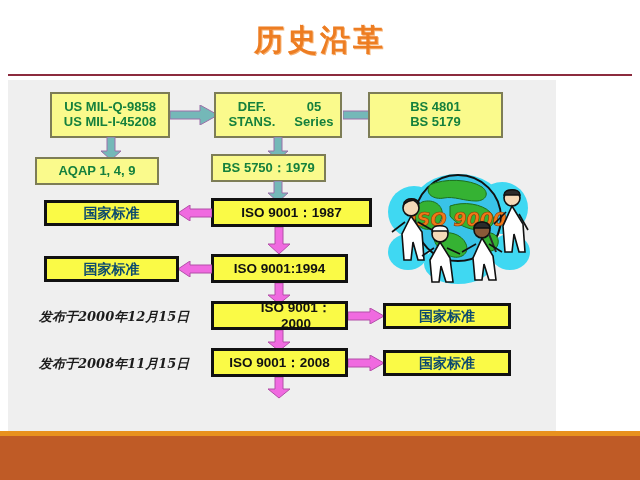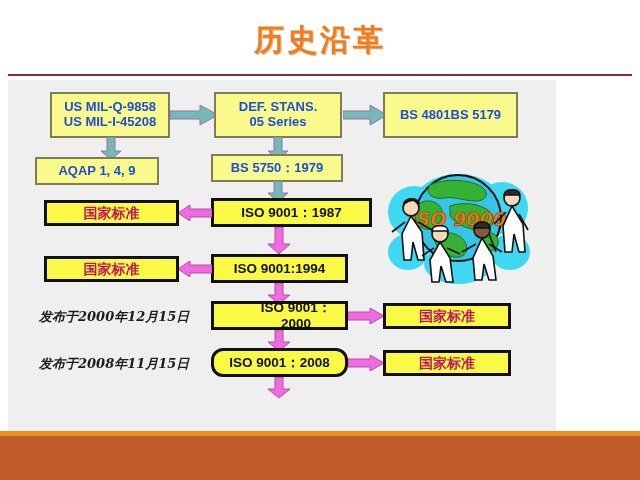--- a/index.html
+++ b/index.html
@@ -33,35 +33,35 @@
 
   
   .box{
     position:absolute;box-sizing:border-box;
     display:flex;align-items:center;justify-content:center;
     text-align:center;line-height:1.15;
     background:#FAFA82;
   }
   .box-olive{
     border:2px solid #7D7D56;
-    color:#1d4ed8;
+    color:#15803d;
     font-weight:bold;
     font-size:13px;
     background:#FAFA8C;
   }
   .box-black{
     border:3px solid #111111;
     color:#111111;
     font-weight:bold;
     font-size:13.5px;
     background:#FAFA46;
   }
   .box-cn{
     border:3px solid #111111;
-    color:#be185d;
+    color:#0c4a6e;
     font-weight:bold;
     font-size:14px;
     background:#FAFA46;
     font-family:"DejaVu Sans","Liberation Sans",sans-serif;
   }
 
   
   .annot{
     position:absolute;
     font-style:italic;font-weight:bold;
@@ -99,53 +99,53 @@
     <span>US MIL-Q-9858</span>
     <span>US MIL-I-45208</span>
   </div>
 
   <div class="arrow" style="left:170px;top:105px;width:50px;height:20px;">
     <svg width="50" height="20" viewBox="0 0 50 20">
       <path d="M0 6 L30 6 L30 0 L48 10 L30 20 L30 14 L0 14 Z" fill="#74B8B8" stroke="#9B6FA8" stroke-width="1"></path>
     </svg>
   </div>
 
-  <div class="box box-olive" style="left:214px;top:92px;width:128px;height:46px;flex-direction:column;">
+  <div class="box box-olive" style="left:214px;top:92px;width:128px;height:46px;">
     <span>DEF. STANS.</span>
     <span>05 Series</span>
   </div>
 
   <div class="arrow" style="left:343px;top:105px;width:46px;height:20px;">
     <svg width="46" height="20" viewBox="0 0 46 20">
       <path d="M0 6 L27 6 L27 0 L44 10 L27 20 L27 14 L0 14 Z" fill="#74B8B8" stroke="#9B6FA8" stroke-width="1"></path>
     </svg>
   </div>
 
-  <div class="box box-olive" style="left:383px;top:92px;width:135px;height:46px;flex-direction:row;">
+  <div class="box box-olive" style="left:368px;top:92px;width:135px;height:46px;flex-direction:column;">
     <span>BS 4801</span>
     <span>BS 5179</span>
   </div>
 
   <div class="arrow" style="left:101px;top:137px;width:20px;height:24px;">
     <svg width="20" height="24" viewBox="0 0 20 24">
       <path d="M6 0 L14 0 L14 14 L20 14 L10 23 L0 14 L6 14 Z" fill="#74B8B8" stroke="#9B6FA8" stroke-width="1"></path>
     </svg>
   </div>
 
   <div class="arrow" style="left:268px;top:137px;width:20px;height:24px;">
     <svg width="20" height="24" viewBox="0 0 20 24">
       <path d="M6 0 L14 0 L14 14 L20 14 L10 23 L0 14 L6 14 Z" fill="#74B8B8" stroke="#9B6FA8" stroke-width="1"></path>
     </svg>
   </div>
 
   <div class="box box-olive" style="left:35px;top:157px;width:124px;height:28px;">
     <span>AQAP 1, 4, 9</span>
   </div>
 
-  <div class="box box-olive" style="left:211px;top:154px;width:132px;height:28px;">
+  <div class="box box-olive" style="left:211px;top:154px;width:115px;height:28px;">
     <span>BS 5750：1979</span>
   </div>
 
   <div class="arrow" style="left:268px;top:181px;width:20px;height:22px;">
     <svg width="20" height="22" viewBox="0 0 20 22">
       <path d="M6 0 L14 0 L14 12 L20 12 L10 21 L0 12 L6 12 Z" fill="#74B8B8" stroke="#9B6FA8" stroke-width="1"></path>
     </svg>
   </div>
 
   <div class="box box-black" style="left:211px;top:198px;width:161px;height:29px;">
@@ -171,21 +171,21 @@
   <div class="box box-black" style="left:211px;top:301px;width:137px;height:29px;padding-left:33px;">
     <span>ISO 9001：2000</span>
   </div>
 
   <div class="arrow" style="left:268px;top:330px;width:22px;height:22px;">
     <svg width="22" height="22" viewBox="0 0 22 22">
       <path d="M7 0 L15 0 L15 12 L22 12 L11 21 L0 12 L7 12 Z" fill="#F06AE0" stroke="#B24FA8" stroke-width="1"></path>
     </svg>
   </div>
 
-  <div class="box box-black" style="left:211px;top:348px;width:137px;height:29px;border-radius:12px;">
+  <div class="box box-black" style="left:211px;top:348px;width:137px;height:29px;">
     <span>ISO 9001：2008</span>
   </div>
 
   <div class="arrow" style="left:268px;top:377px;width:22px;height:22px;">
     <svg width="22" height="22" viewBox="0 0 22 22">
       <path d="M7 0 L15 0 L15 12 L22 12 L11 21 L0 12 L7 12 Z" fill="#F06AE0" stroke="#B24FA8" stroke-width="1"></path>
     </svg>
   </div>
 
 

